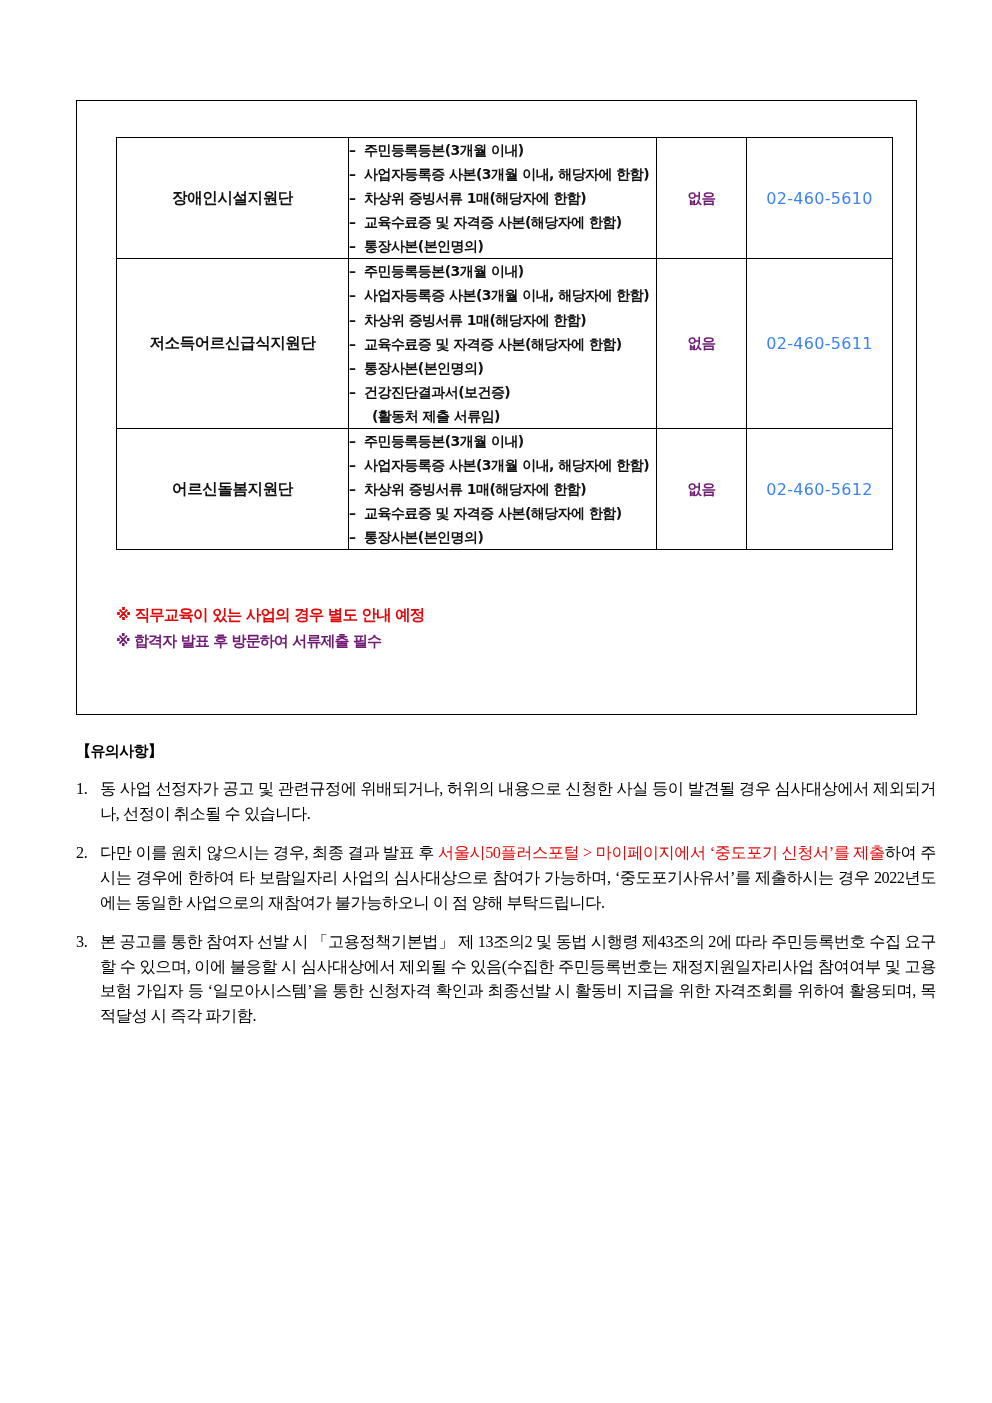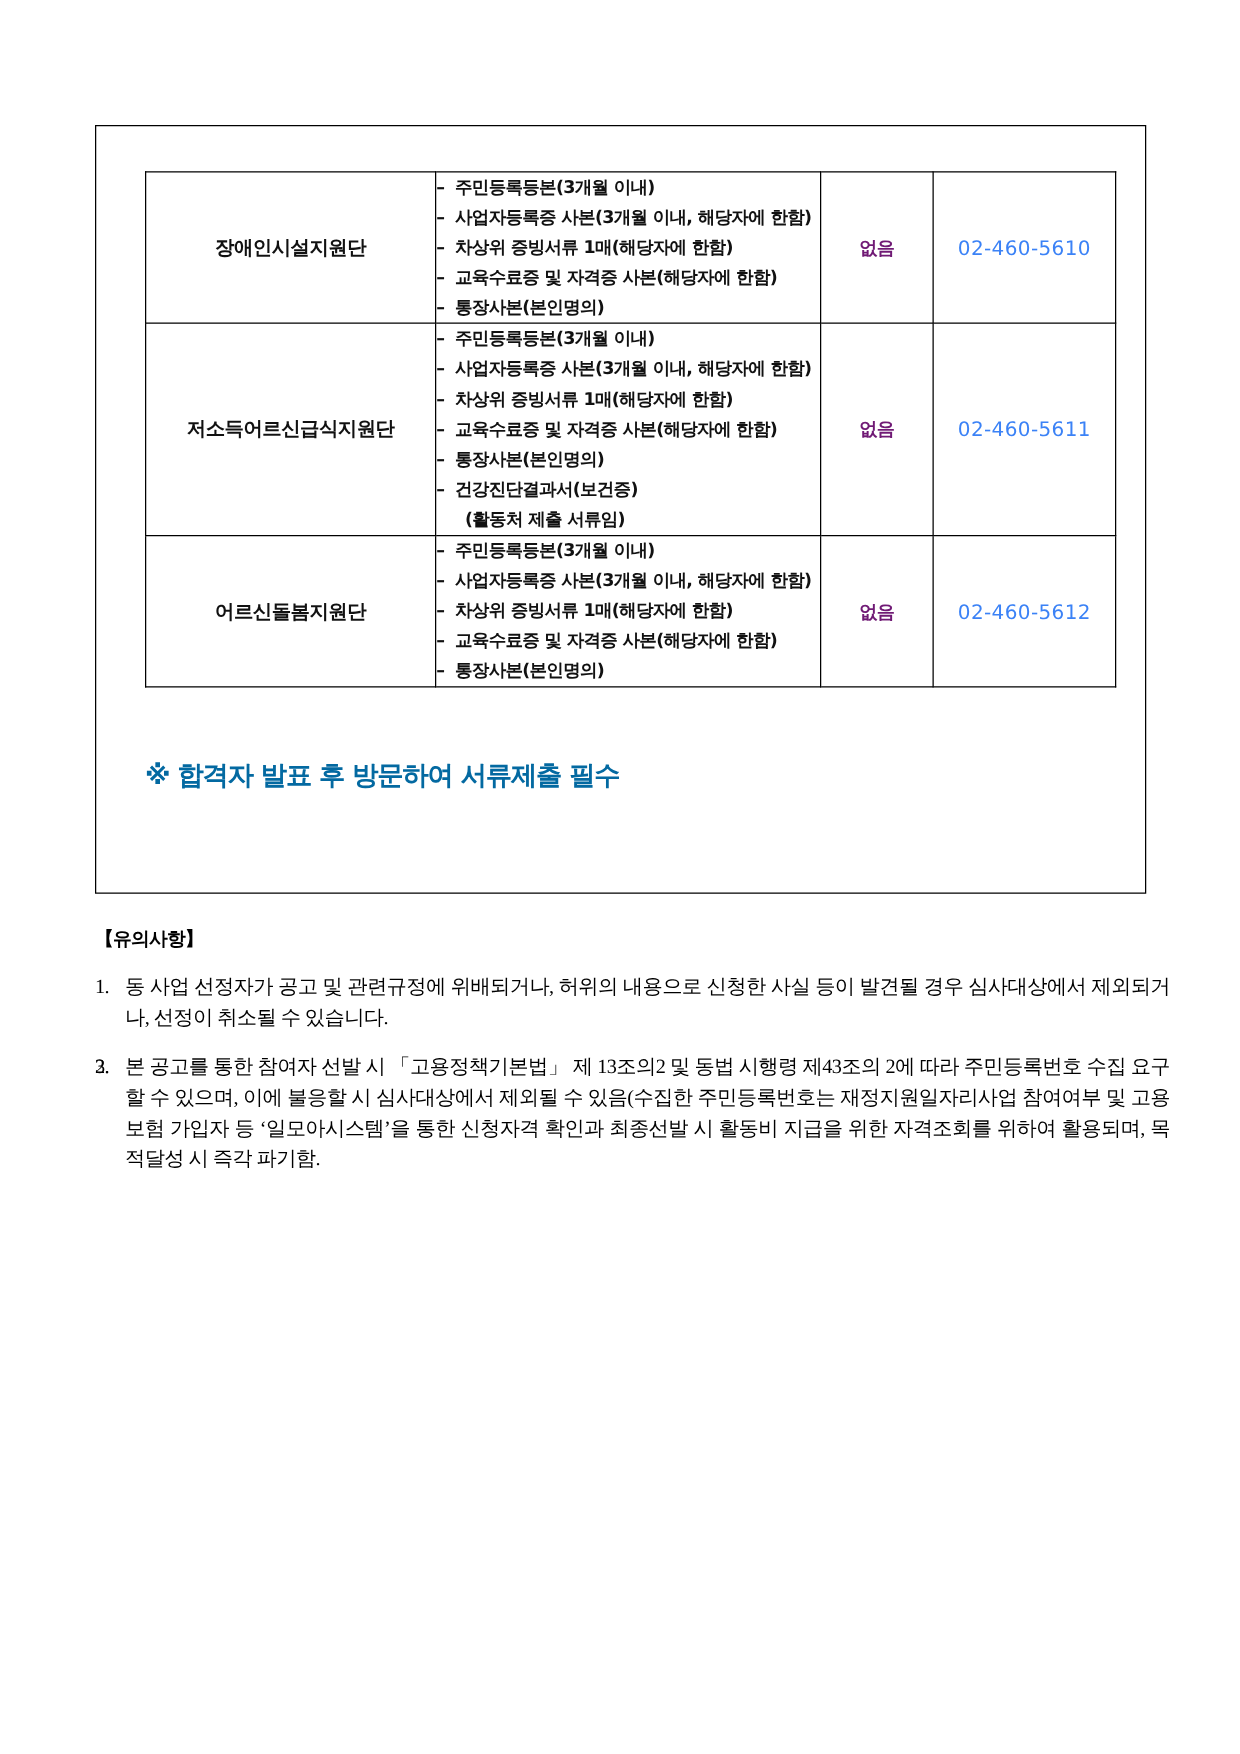--- a/index.html
+++ b/index.html
@@ -98,26 +98,26 @@
 
   
   .notes {
     position: absolute;
     left: 39px;
     top: 501px;
     width: 790px;
   }
   .note-line {
     font-family: "DejaVu Sans", "Liberation Sans", sans-serif;
-    font-size: 21px;
+    font-size: 15px;
     font-weight: 700;
     letter-spacing: -0.9px;
     line-height: 1.72;
     white-space: nowrap;
-    color: #0369a1;
+    color: #701a75;
   }
   .note-line.red { color: #e10a0a; font-size: 15.5px; }
 
   
   .notice {
     position: absolute;
     left: 76px;
     top: 742px;
     width: 860px;
   }
@@ -213,33 +213,35 @@
             <li><span class="dash">–</span><span>통장사본(본인명의)</span></li>
           </ul>
         </td>
         <td class="none-cell">없음</td>
         <td class="tel-cell">02-460-5612</td>
       </tr>
     </tbody>
   </table>
 
   <div class="notes">
+    <div class="note-line red">※ 직무교육이 있는 사업의 경우 별도 안내 예정</div>
     <div class="note-line">※ 합격자 발표 후 방문하여 서류제출 필수</div>
   </div>
 </div>
 
 <div class="notice">
   <div class="notice-title">【유의사항】</div>
 
   <div class="notice-item">
     <span class="num">1.</span>
     <p>동 사업 선정자가 공고 및 관련규정에 위배되거나, 허위의 내용으로 신청한 사실 등이 발견될 경우 심사대상에서 제외되거나, 선정이 취소될 수 있습니다.</p>
   </div>
 
   <div class="notice-item">
     <span class="num">2.</span>
+    <p class="sub-para"><span>다만 이를 원치 않으시는 경우, 최종 결과 발표 후 </span><span class="red-ink">서울시50플러스포털 &gt; 마이페이지에서 ‘중도포기 신청서’를 제출</span><span>하여 주시는 경우에 한하여 타 보람일자리 사업의 심사대상으로 참여가 가능하며, ‘중도포기사유서’를 제출하시는 경우 2022년도에는 동일한 사업으로의 재참여가 불가능하오니 이 점 양해 부탁드립니다.</span></p>
   </div>
 
   <div class="notice-item">
     <span class="num">3.</span>
     <p>본 공고를 통한 참여자 선발 시 「고용정책기본법」 제 13조의2 및 동법 시행령 제43조의 2에 따라 주민등록번호 수집 요구할 수 있으며, 이에 불응할 시 심사대상에서 제외될 수 있음(수집한 주민등록번호는 재정지원일자리사업 참여여부 및 고용보험 가입자 등 ‘일모아시스템’을 통한 신청자격 확인과 최종선발 시 활동비 지급을 위한 자격조회를 위하여 활용되며, 목적달성 시 즉각 파기함.</p>
   </div>
 </div>
 
 </body></html>

